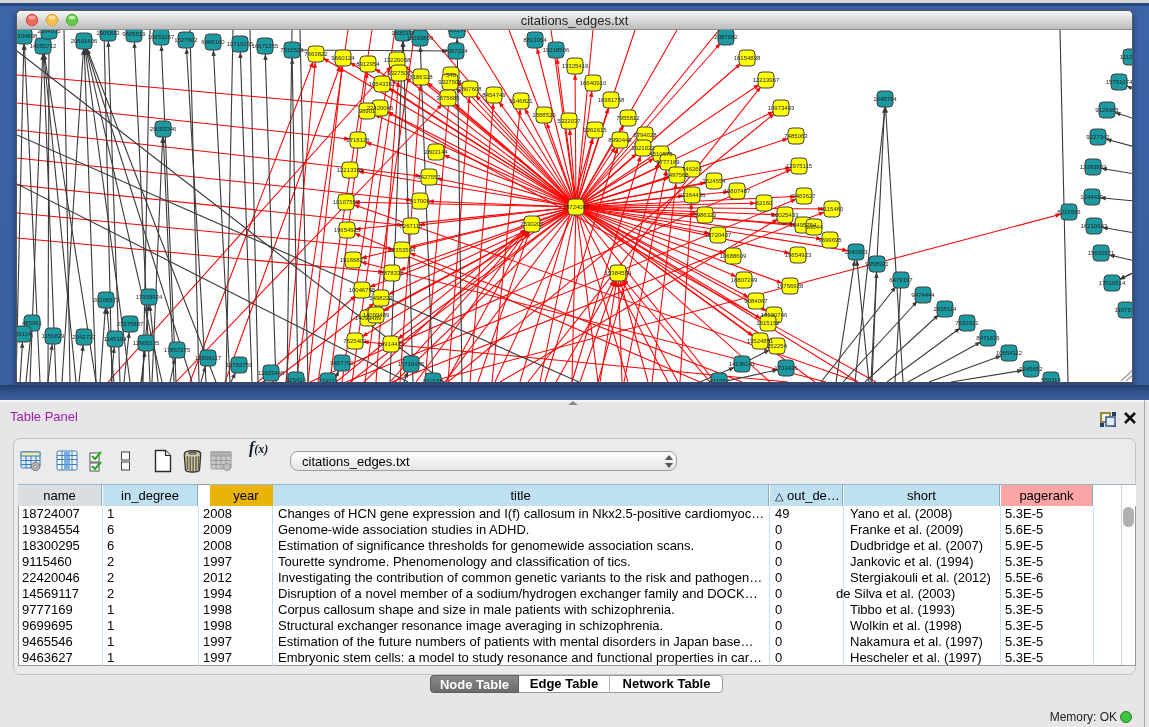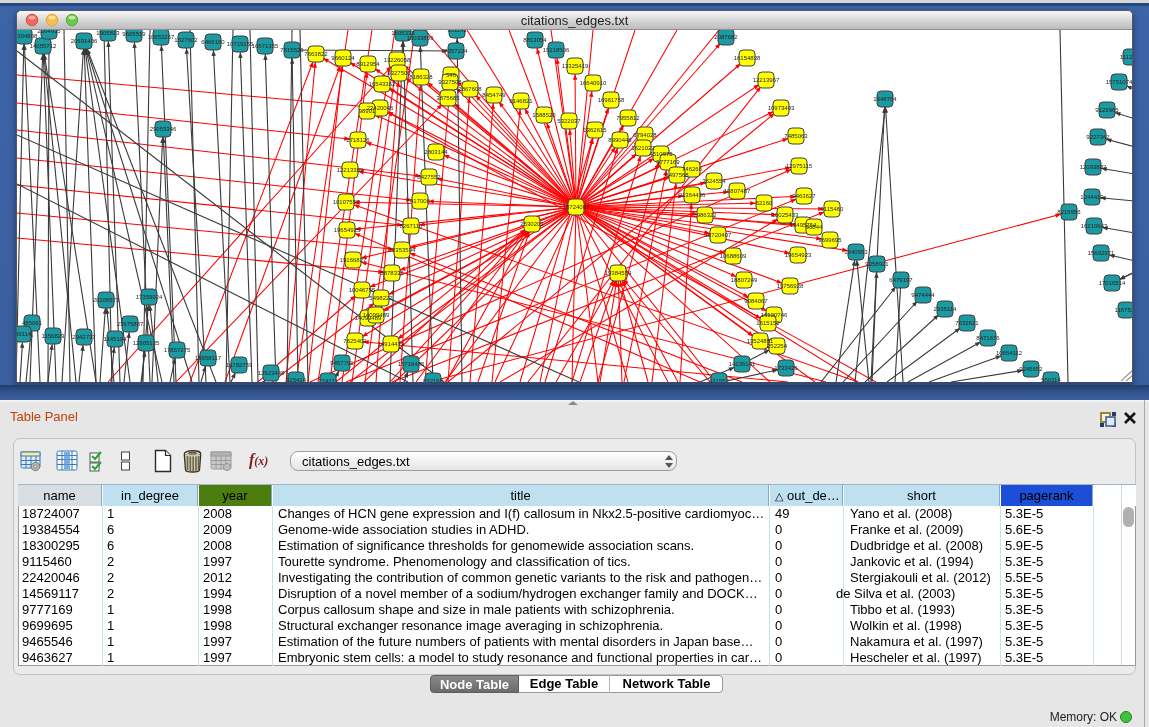--- a/index.html
+++ b/index.html
@@ -749,21 +749,21 @@
     <path d="M1121 381 L1133 370 M1126 381 L1133 375" stroke="#9a9a9a" stroke-width="1.2" fill="none"></path>
   </svg>
 
 <div style="position:absolute;left:16px;top:382px;width:1117px;height:3px;background:#36486e"></div>
 
 <div style="position:absolute;left:0;top:385px;width:1149px;height:15px;background:linear-gradient(#1f3d6d,#35568f 55%,#3c5f9d)"></div>
 
 <div style="position:absolute;left:0;top:400px;width:1149px;height:327px;background:#e6e6e6"></div>
 <div style="position:absolute;left:0;top:400px;width:1149px;height:2px;background:#f4f4f4"></div>
 <div style="position:absolute;left:568px;top:401px;width:0;height:0;border-left:5px solid transparent;border-right:5px solid transparent;border-bottom:4px solid #8a8a8a"></div>
-<div style="position:absolute;left:10px;top:409px;font-size:13px;color:#c2410c">Table Panel</div>
+<div style="position:absolute;left:10px;top:409px;font-size:13px;color:#a21caf">Table Panel</div>
 
 <svg style="position:absolute;left:1100px;top:411px" width="18" height="17">
 <rect x="12" y="1" width="4" height="4" fill="#1e3f72"></rect>
 <rect x="0" y="12" width="4" height="4" fill="#1e3f72"></rect>
 <rect x="12" y="12" width="4" height="4" fill="#1e3f72"></rect>
 <rect x="1" y="2" width="9" height="9" fill="#eef3fa" stroke="#9b8730" stroke-width="2"></rect>
 <rect x="6" y="6" width="9" height="9" fill="#dfeafa" stroke="#47618c" stroke-width="1.6"></rect>
 </svg>
 <svg style="position:absolute;left:1123px;top:410px" width="14" height="15">
 <path d="M2 3 L12 13 M12 3 L2 13" stroke="#111" stroke-width="2.6"></path>
@@ -802,37 +802,37 @@
 <ellipse cx="10.5" cy="4.3" rx="4" ry="1.3" fill="#8f8a70" stroke="#2f2f2f"></ellipse>
 <path d="M2.3 5.5 L3.5 21 Q3.7 23 10.5 23 Q17.3 23 17.5 21 L18.7 5.5" fill="#cfc9ad" stroke="#2f2f2f" stroke-width="1.3"></path>
 <path d="M5.5 7v14M8.3 7.5v15M11.2 7.5v15M14 7.5v14.5M16.6 7v14" stroke="#6b664d" stroke-width="1.6"></path>
 </svg>
 <svg style="position:absolute;left:210px;top:450px" width="23" height="22">
 <rect x="1" y="2" width="20" height="17" rx="1.5" fill="#c9c9c9" stroke="#9a9a9a"></rect>
 <rect x="1" y="2" width="20" height="4" fill="#b3b3b3" stroke="#9a9a9a"></rect>
 <path d="M1 10.5h20M1 14.5h20M6 6v13M11 6v13M16 6v13" stroke="#9a9a9a"></path>
 <circle cx="17" cy="17" r="3.6" fill="#bdbdbd" stroke="#999"></circle>
 </svg>
-<div style="position:absolute;left:249px;top:451px;font-family:'Liberation Serif',serif;font-style:italic;font-weight:bold;font-size:16px;color:#7f1d1d">f<span style="font-size:12px;font-weight:bold">(x)</span></div>
+<div style="position:absolute;left:249px;top:439px;font-family:'Liberation Serif',serif;font-style:italic;font-weight:bold;font-size:16px;color:#0f172a">f<span style="font-size:12px;font-weight:bold">(x)</span></div>
 
 <div style="position:absolute;left:290px;top:451px;width:387px;height:20px;background:linear-gradient(#ffffff,#f0f0f0 55%,#e4e4e4);border:1px solid #9f9f9f;border-radius:8px"></div>
 <div style="position:absolute;left:302px;top:452px;font-size:13px;color:#000;line-height:19px">citations_edges.txt</div>
 <svg style="position:absolute;left:664px;top:455px" width="10" height="13">
 <path d="M5 0 L9 5 L1 5 Z" fill="#555"></path>
     <path d="M5 13 L9 8 L1 8 Z" fill="#555"></path>
 </svg>
 
 <div style="position:absolute;left:18px;top:484px;width:1118px;height:182px;background:#fff;border:1px solid #9a9a9a"></div>
 <div class="hcell" style="left:18px;width:84px;background:#d8dee2">name</div>
 <div class="hcell" style="left:103px;width:95px;background:#bfe0f0">in_degree</div>
-<div class="hcell" style="left:199px;width:73px;background:#4d7c0f">year</div>
+<div class="hcell" style="left:210px;width:73px;background:#eab308">year</div>
 <div class="hcell" style="left:273px;width:496px;background:#bfe0f0">title</div>
 <div class="hcell" style="left:770px;width:73px;background:#bfe0f0;text-align:left;padding-left:5px"><span style="font-size:11px">△</span> out_de…</div>
 <div class="hcell" style="left:844px;width:156px;background:#bfe0f0">short</div>
-<div class="hcell" style="left:1001px;width:92px;background:#1d4ed8">pagerank</div>
+<div class="hcell" style="left:1001px;width:92px;background:#fca5a5">pagerank</div>
 <div style="position:absolute;left:1094px;top:484px;width:42px;height:22px;background:#fff;border-top:1px solid #9bb9ca"></div>
 <div style="position:absolute;left:102px;top:506px;width:1px;height:160px;background:#c9e2ef"></div>
 <div style="position:absolute;left:198px;top:506px;width:1px;height:160px;background:#c9e2ef"></div>
 <div style="position:absolute;left:272px;top:506px;width:1px;height:160px;background:#c9e2ef"></div>
 <div style="position:absolute;left:769px;top:506px;width:1px;height:160px;background:#c9e2ef"></div>
 <div style="position:absolute;left:843px;top:506px;width:1px;height:160px;background:#c9e2ef"></div>
 <div style="position:absolute;left:1000px;top:506px;width:1px;height:160px;background:#c9e2ef"></div>
 <div style="position:absolute;left:1093px;top:506px;width:1px;height:160px;background:#c9e2ef"></div>
 <div class="cell" style="left:22px;top:506px;width:80px">18724007</div>
 <div class="cell" style="left:107px;top:506px;width:60px">1</div>
@@ -846,36 +846,36 @@
 <div class="cell" style="left:203px;top:522px;width:69px">2009</div>
 <div class="cell" style="left:278px;top:522px;width:491px">Genome-wide association studies in ADHD.</div>
 <div class="cell" style="left:775px;top:522px;width:68px">0</div>
 <div class="cell" style="left:850px;top:522px;width:150px">Franke et al. (2009)</div>
 <div class="cell" style="left:1005px;top:522px;width:88px">5.6E-5</div>
 <div class="cell" style="left:22px;top:538px;width:80px">18300295</div>
 <div class="cell" style="left:107px;top:538px;width:60px">6</div>
 <div class="cell" style="left:203px;top:538px;width:69px">2008</div>
 <div class="cell" style="left:278px;top:538px;width:491px">Estimation of significance thresholds for genomewide association scans.</div>
 <div class="cell" style="left:775px;top:538px;width:68px">0</div>
-<div class="cell" style="left:850px;top:538px;width:150px">Dudbridge et al. (2008)</div>
+<div class="cell" style="left:850px;top:538px;width:150px">Dudbridge et al. (2007)</div>
 <div class="cell" style="left:1005px;top:538px;width:88px">5.9E-5</div>
 <div class="cell" style="left:22px;top:554px;width:80px">9115460</div>
 <div class="cell" style="left:107px;top:554px;width:60px">2</div>
 <div class="cell" style="left:203px;top:554px;width:69px">1997</div>
 <div class="cell" style="left:278px;top:554px;width:491px">Tourette syndrome. Phenomenology and classification of tics.</div>
 <div class="cell" style="left:775px;top:554px;width:68px">0</div>
 <div class="cell" style="left:850px;top:554px;width:150px">Jankovic et al. (1994)</div>
 <div class="cell" style="left:1005px;top:554px;width:88px">5.3E-5</div>
 <div class="cell" style="left:22px;top:570px;width:80px">22420046</div>
 <div class="cell" style="left:107px;top:570px;width:60px">2</div>
 <div class="cell" style="left:203px;top:570px;width:69px">2012</div>
 <div class="cell" style="left:278px;top:570px;width:491px">Investigating the contribution of common genetic variants to the risk and pathogen…</div>
 <div class="cell" style="left:775px;top:570px;width:68px">0</div>
 <div class="cell" style="left:850px;top:570px;width:150px">Stergiakouli et al. (2012)</div>
-<div class="cell" style="left:1005px;top:570px;width:88px">5.5E-5</div>
+<div class="cell" style="left:1005px;top:570px;width:88px">5.5E-6</div>
 <div class="cell" style="left:22px;top:586px;width:80px">14569117</div>
 <div class="cell" style="left:107px;top:586px;width:60px">2</div>
 <div class="cell" style="left:203px;top:586px;width:69px">1994</div>
 <div class="cell" style="left:278px;top:586px;width:491px">Disruption of a novel member of a sodium/hydrogen exchanger family and DOCK…</div>
 <div class="cell" style="left:775px;top:586px;width:68px">0</div>
 <div class="cell" style="left:836px;top:586px;width:150px">de Silva et al. (2003)</div>
 <div class="cell" style="left:1005px;top:586px;width:88px">5.3E-5</div>
 <div class="cell" style="left:22px;top:602px;width:80px">9777169</div>
 <div class="cell" style="left:107px;top:602px;width:60px">1</div>
 <div class="cell" style="left:203px;top:602px;width:69px">1998</div>

